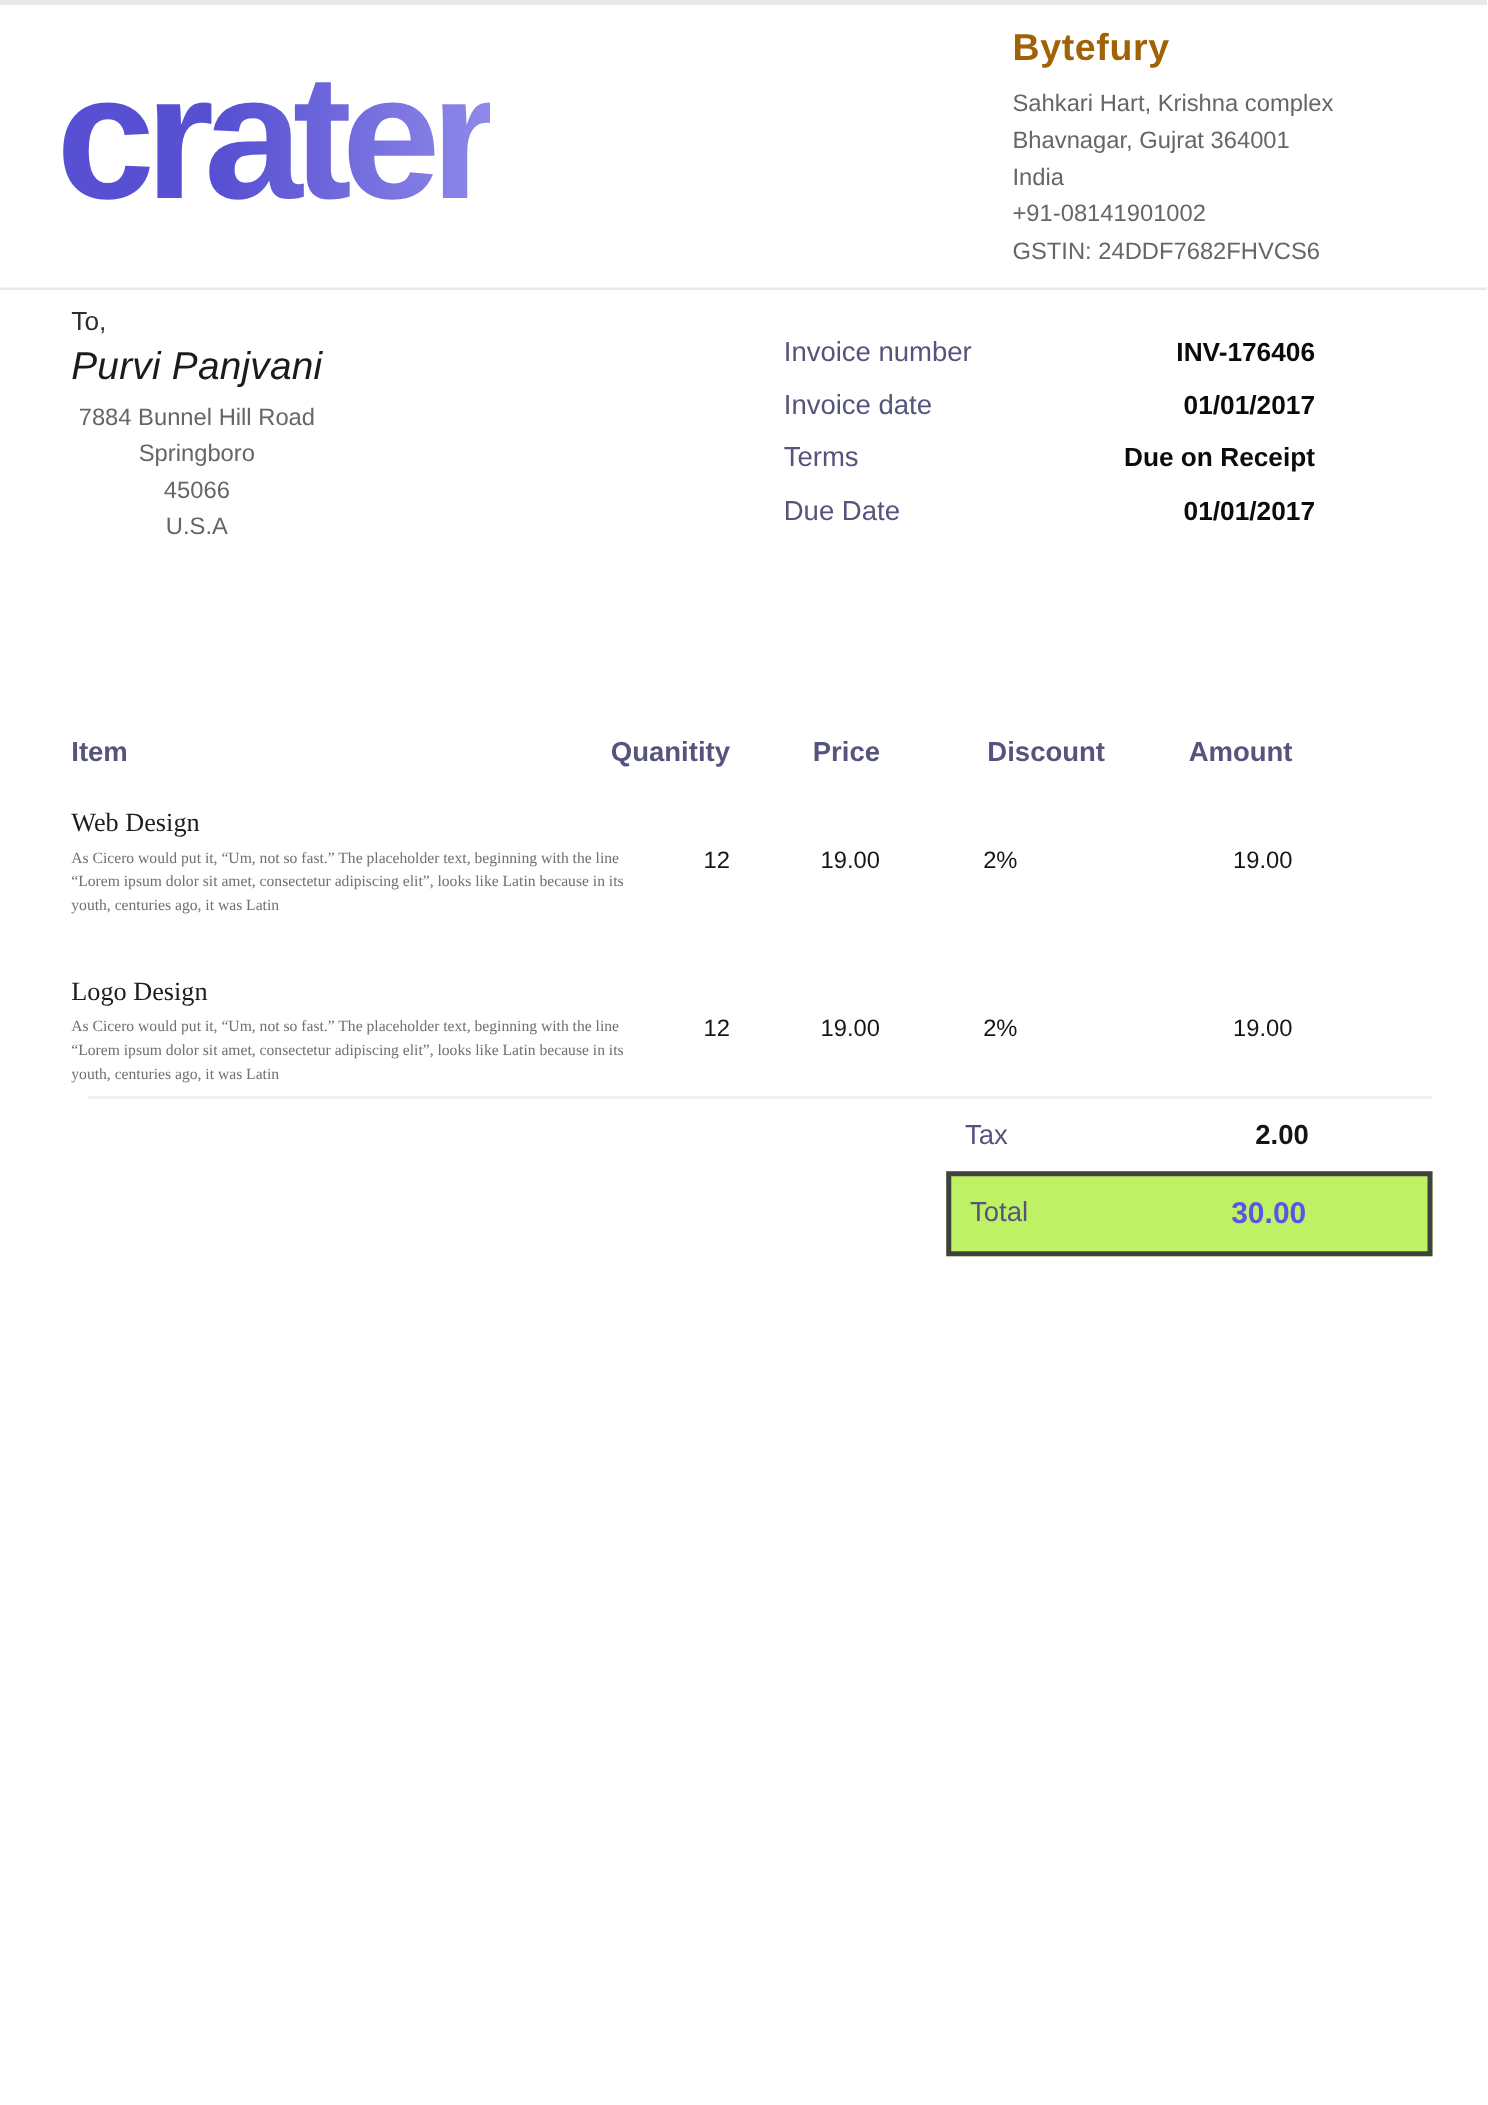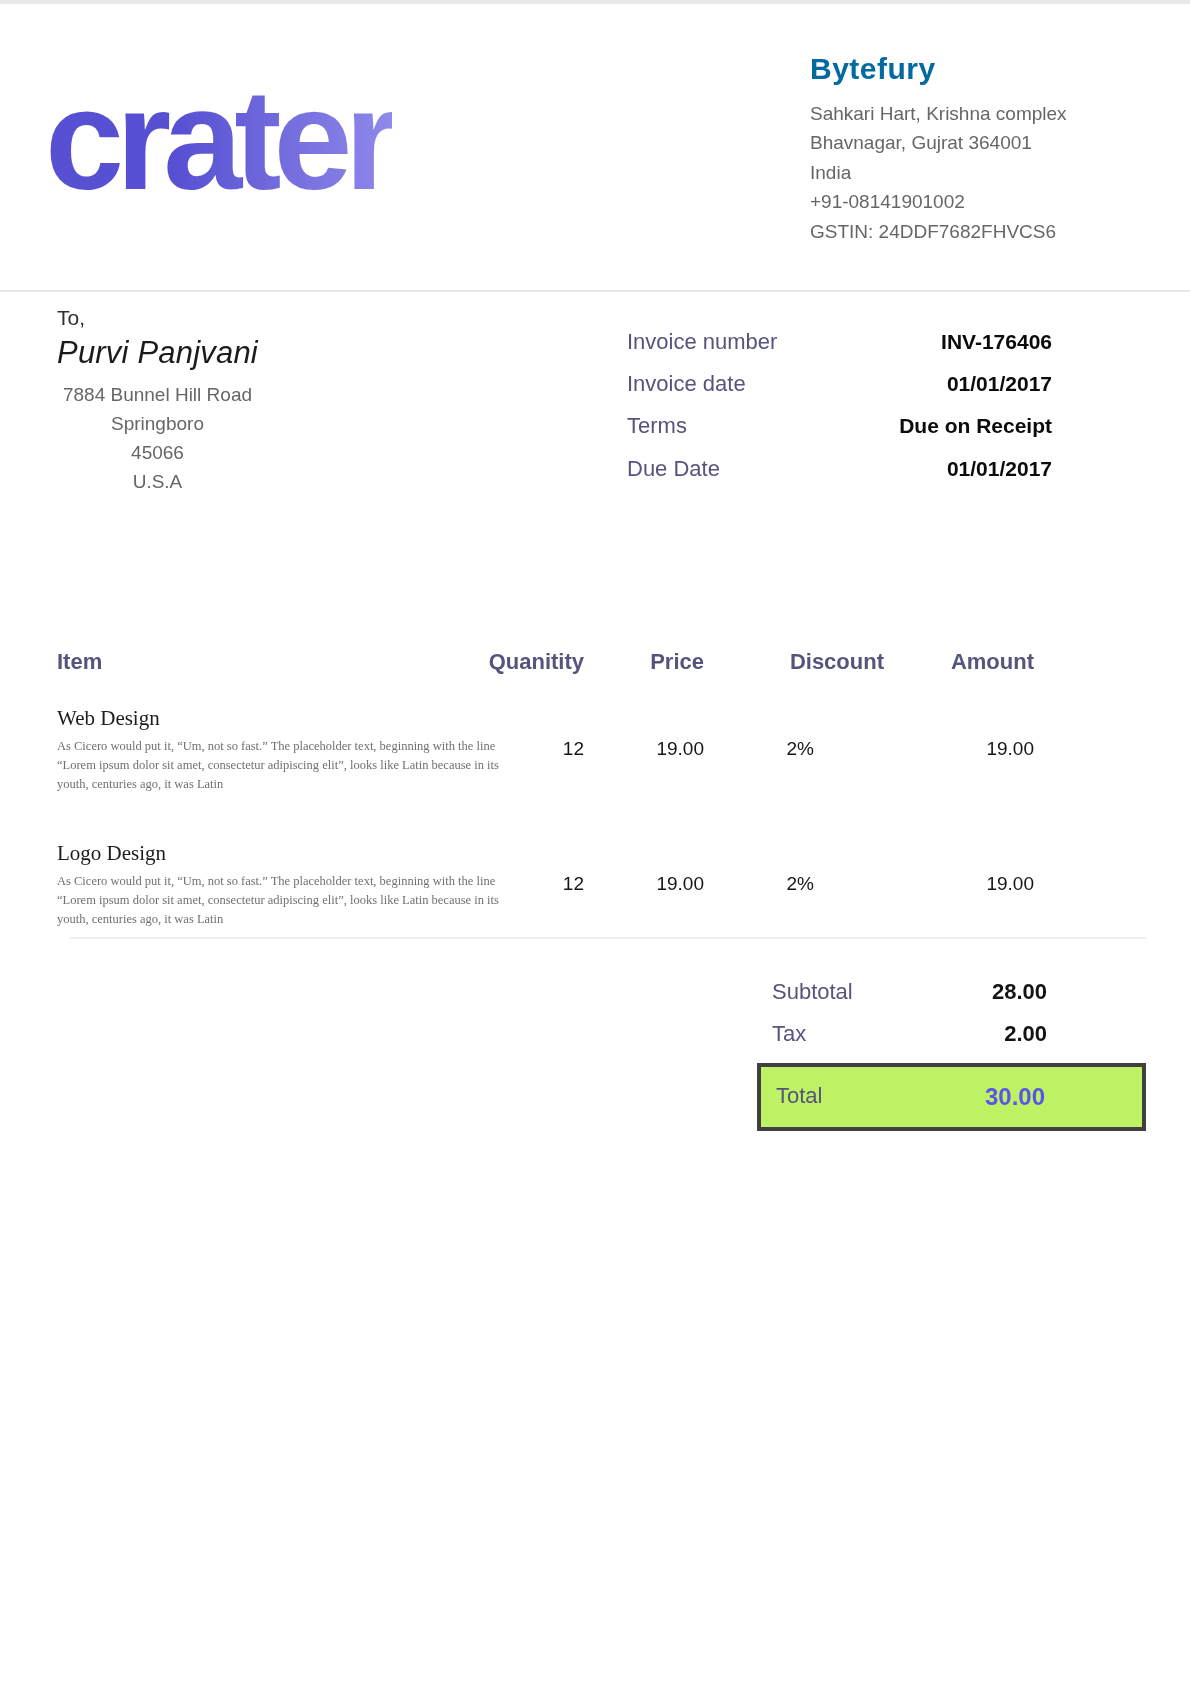--- a/index.html
+++ b/index.html
@@ -6,36 +6,36 @@
   html, body { background:#ffffff; }
   body { font-family:"Liberation Sans", sans-serif; }
   .page {
     position:relative; width:1190px; height:1684px; margin:0 auto;
     background:#ffffff; overflow:hidden;
   }
   .top-strip { height:4px; background:#e9e9e9; }
 
   
   .header {
-    height:288px; border-bottom:2px solid #e8e8e8;
+    height:228px; border-bottom:2px solid #e8e8e8;
     display:flex; align-items:center;
     padding:0 44px 0 45px;
   }
   .logo {
     font-size:142px; font-weight:700; letter-spacing:-8px; line-height:1;
     color:#5a52d5; margin-top:-14px;
   }
   @supports (-webkit-background-clip: text) {
     .logo {
       background:linear-gradient(90deg,#5750d2 0%,#5750d2 38%,#8f89ea 100%);
       -webkit-background-clip:text; background-clip:text; color:transparent;
     }
   }
   .company { margin-left:auto; width:336px; padding-top:4px; }
-  .company-name { font-size:30px; font-weight:800; color:#0369a1; letter-spacing:0.5px; margin-bottom:13px; }
+  .company-name { font-size:30px; font-weight:800; color:#a16207; letter-spacing:0.5px; margin-bottom:13px; }
   .company-line { font-size:19px; line-height:29.5px; color:#666666; }
 
   
   .billing { display:flex; justify-content:space-between; padding:14px 44px 0 57px; }
   .to-label { font-size:21px; color:#2e2e2e; margin-bottom:5px; }
   .bill-name { font-size:31px; font-weight:500; color:#1b1b1b; letter-spacing:0.2px; margin-bottom:9px;font-style:italic; }
   .bill-line { font-size:19px; line-height:29px; color:#666666;text-align:center; }
 
   .meta { width:425px; margin-right:94px; margin-top:24px; }
   .meta-row { display:flex; justify-content:space-between; align-items:baseline; margin-bottom:18px; }
@@ -162,24 +162,20 @@
           <td class="cell-amount">19.00</td>
         </tr>
       </tbody>
     </table>
   </div>
 
   <div class="divider"></div>
 
   <div class="totals-wrap">
     <div class="totals">
-      <div class="totals-row subtotal">
-        <span class="totals-label">Subtotal</span>
-        <span class="totals-value">28.00</span>
-      </div>
       <div class="totals-row tax">
         <span class="totals-label">Tax</span>
         <span class="totals-value">2.00</span>
       </div>
       <div class="total-box">
         <span class="total-label">Total</span>
         <span class="total-value">30.00</span>
       </div>
     </div>
   </div>

